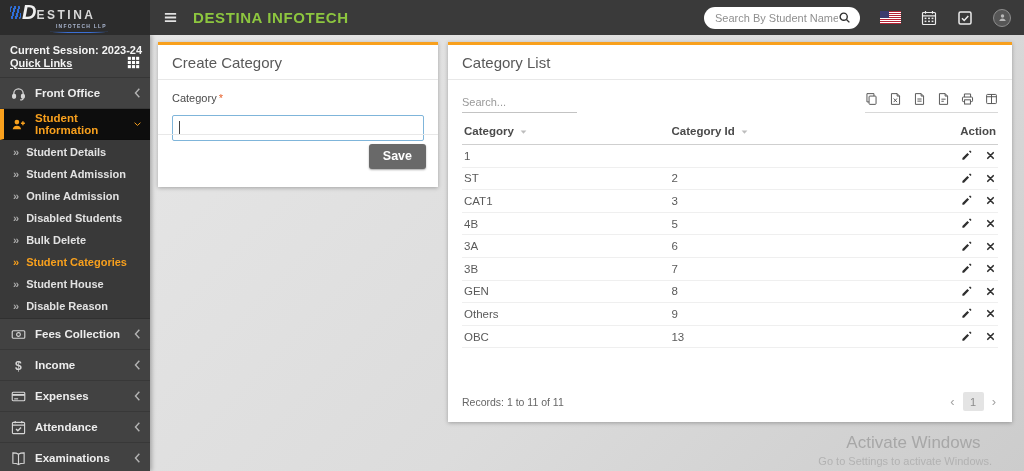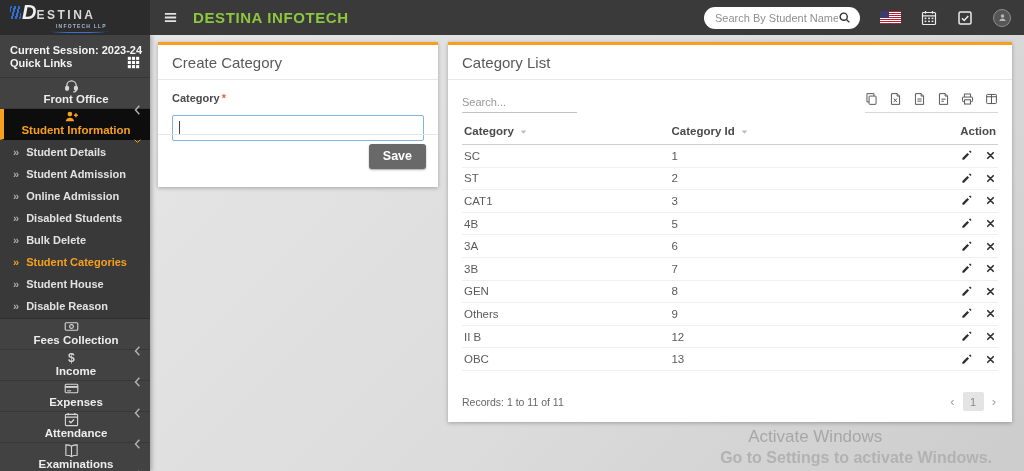--- a/index.html
+++ b/index.html
@@ -29,44 +29,44 @@
   .flag::after { content:""; position:absolute; top:0; left:0; width:9px; height:7px; background:#3c3b6e; }
   .header-icon { width:16px; height:16px; color:#ececec; flex:none; cursor:pointer; }
   .avatar { width:18px; height:18px; border-radius:50%; background:#565656; border:1px solid #8d8d8d;
             display:flex; align-items:center; justify-content:center; color:#b8b8b8; flex:none; cursor:pointer; }
   .avatar .svg-icon { width:11px; height:11px; }
 
   
   .sidebar { position:absolute; top:35px; left:0; width:150px; bottom:0; background:#424242; z-index:4; box-shadow:2px 0 4px rgba(0,0,0,.25); }
   .session-block { padding:9px 10px 8px; border-bottom:1px solid #363636; }
   .session-line { font-size:11px; font-weight:bold; color:#f4f4f4; white-space:nowrap; }
-  .quick-links { display:flex; justify-content:space-between; align-items:center; font-size:11px; font-weight:bold; color:#f4f4f4; }
+  .quick-links { display:flex; justify-content:space-between; align-items:center; font-size:11px; font-weight:bold; color:#f4f4f4;text-decoration:underline; }
   .grid-icon { width:13px; height:13px; color:#fff; cursor:pointer; }
 
   .menu-item { height:31px; display:flex; align-items:center; padding:0 9px 0 11px; border-bottom:1px solid rgba(0,0,0,.14);
-               font-size:11.5px; font-weight:bold; color:#ededed; cursor:pointer;flex-direction:column; }
+               font-size:11.5px; font-weight:bold; color:#ededed; cursor:pointer; }
   .menu-item .mi-icon { width:15px; height:15px; margin-right:9px; color:#d6d6d6; flex:none; }
   .menu-item .chev { margin-left:auto; width:7px; height:10px; color:#b3b3b3; flex:none; }
   .menu-item.active { background:#0d0d0d; border-left:4px solid #f8a01d; padding-left:7px; color:#f8a01d; }
   .menu-item.active .mi-icon, .menu-item.active .chev { color:#f8a01d; }
   .submenu { background:#393939; border-bottom:1px solid rgba(0,0,0,.14); padding:1px 0; }
   .submenu-item { height:22px; display:flex; align-items:center; padding-left:13px; font-size:11px; font-weight:bold; color:#e2e2e2; cursor:pointer; }
   .submenu-item .arrows { color:#ababab; margin-right:7px; font-size:11px; line-height:1; }
   .submenu-item.active { color:#f8a01d; }
   .submenu-item.active .arrows { color:#f8a01d; }
 
   
   .main { position:absolute; left:150px; top:35px; right:0; bottom:0;
           background:linear-gradient(135deg,#e6e6e6 0%,#dcdcdc 55%,#cccccc 100%); }
   .card { position:absolute; background:#fff; border-top:3px solid #f8a01d; box-shadow:0 1px 4px rgba(0,0,0,.28); }
   .card-title { padding:9px 14px 8px; font-size:15px; color:#595959; border-bottom:1px solid #e8e8e8; }
 
   .card-create { left:8px; top:7px; width:280px; height:145px; }
   .create-body { padding:12px 14px 0; }
-  .field-label { font-size:11px; font-weight:bold; color:#4a4a4a; margin-bottom:11px; }
+  .field-label { font-size:11px; font-weight:normal; color:#4a4a4a; margin-bottom:11px; }
   .req { color:#e8622d; margin-left:2px; }
   .input-wrap { position:relative; }
   .text-input { width:100%; height:26px; border:1px solid #7fb5da; border-radius:2px; padding:0 7px; font-size:12px;
                 outline:none; color:#333; font-family:"Liberation Sans",sans-serif; }
   .caret { position:absolute; left:7px; top:6px; width:1px; height:14px; background:#444; }
   .create-footer { position:absolute; bottom:9px; left:0; right:0; border-top:1px solid #e8e8e8; padding:9px 12px;
                    display:flex; justify-content:flex-end; }
   .save-btn { background:#696969; color:#fff; font-size:12.5px; font-weight:bold; padding:5px 14px 6px; border:none;
               border-radius:3px; box-shadow:0 1px 2px rgba(0,0,0,.35); cursor:pointer; font-family:"Liberation Sans",sans-serif; }
 
@@ -92,21 +92,21 @@
 
   .list-footer { position:absolute; bottom:0; left:0; right:2px; display:flex; justify-content:space-between; align-items:center; padding:8px 14px 11px; }
   .records { font-size:10.5px; color:#666; }
   .pagination { display:flex; align-items:center; gap:8px; }
   .page-nav { color:#a2a2a2; font-size:13px; line-height:1; cursor:pointer; }
   .page-box { background:#e4e4e4; color:#8a8a8a; min-width:21px; height:19px; display:flex; align-items:center; justify-content:center;
               border-radius:2px; font-size:11px; cursor:pointer; }
 
   .watermark { position:absolute; right:32px; bottom:4px; color:#a7a7a7; pointer-events:none; }
   .wm1 { font-size:17px; margin-bottom:2px;margin-left:28px; }
-  .wm2 { font-size:16px; color:#b2b2b2;font-weight:bold; }
+  .wm2 { font-size:11px; color:#b2b2b2; }
 
   .svg-icon { display:inline-flex; }
   .svg-icon svg { width:100%; height:100%; display:block; }
 </style>
 </head>
 <body>
 
 <div class="stage">
 
   <div class="header">
@@ -409,21 +409,20 @@
             <span class="sort-icon svg-icon">
                 <svg viewBox="0 0 10 10" fill="currentColor">
                   <path d="M1.8 3.8h6.4L5 7.4z"></path>
                 </svg>
               </span>
           </div>
           <div class="col-action">Action</div>
         </div>
         <div id="table-body">
             <div class="t-row">
-              <div class="cell-cat">SC</div>
               <div class="cell-id">1</div>
               <div class="row-actions">
                 <span class="svg-icon act-icon">
                   <svg viewBox="0 0 16 16" fill="currentColor">
                     <path d="M2 11.6V14h2.4l7.3-7.3-2.4-2.4zM13.9 4.4l-2.3-2.3 1-1c.3-.3.8-.3 1.1 0l1.2 1.2c.3.3.3.8 0 1.1z"></path>
                   </svg>
                 </span>
                 <span class="svg-icon act-icon">
                   <svg viewBox="0 0 16 16" fill="none" stroke="currentColor" stroke-width="2.4" stroke-linecap="round">
                     <path d="M4 4l8 8M12 4l-8 8"></path>
@@ -523,36 +522,20 @@
                 <span class="svg-icon act-icon">
                   <svg viewBox="0 0 16 16" fill="none" stroke="currentColor" stroke-width="2.4" stroke-linecap="round">
                     <path d="M4 4l8 8M12 4l-8 8"></path>
                   </svg>
                 </span>
               </div>
             </div>
             <div class="t-row">
               <div class="cell-cat">Others</div>
               <div class="cell-id">9</div>
-              <div class="row-actions">
-                <span class="svg-icon act-icon">
-                  <svg viewBox="0 0 16 16" fill="currentColor">
-                    <path d="M2 11.6V14h2.4l7.3-7.3-2.4-2.4zM13.9 4.4l-2.3-2.3 1-1c.3-.3.8-.3 1.1 0l1.2 1.2c.3.3.3.8 0 1.1z"></path>
-                  </svg>
-                </span>
-                <span class="svg-icon act-icon">
-                  <svg viewBox="0 0 16 16" fill="none" stroke="currentColor" stroke-width="2.4" stroke-linecap="round">
-                    <path d="M4 4l8 8M12 4l-8 8"></path>
-                  </svg>
-                </span>
-              </div>
-            </div>
-            <div class="t-row">
-              <div class="cell-cat">II B</div>
-              <div class="cell-id">12</div>
               <div class="row-actions">
                 <span class="svg-icon act-icon">
                   <svg viewBox="0 0 16 16" fill="currentColor">
                     <path d="M2 11.6V14h2.4l7.3-7.3-2.4-2.4zM13.9 4.4l-2.3-2.3 1-1c.3-.3.8-.3 1.1 0l1.2 1.2c.3.3.3.8 0 1.1z"></path>
                   </svg>
                 </span>
                 <span class="svg-icon act-icon">
                   <svg viewBox="0 0 16 16" fill="none" stroke="currentColor" stroke-width="2.4" stroke-linecap="round">
                     <path d="M4 4l8 8M12 4l-8 8"></path>
                   </svg>

